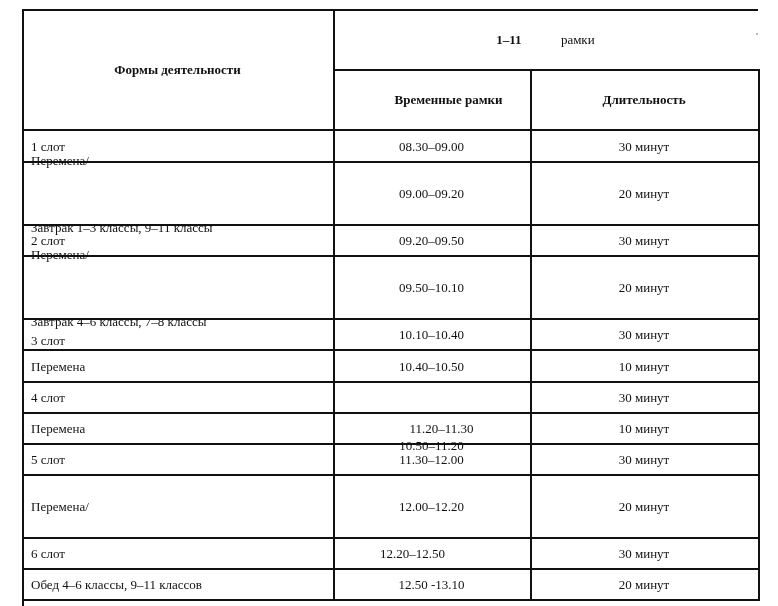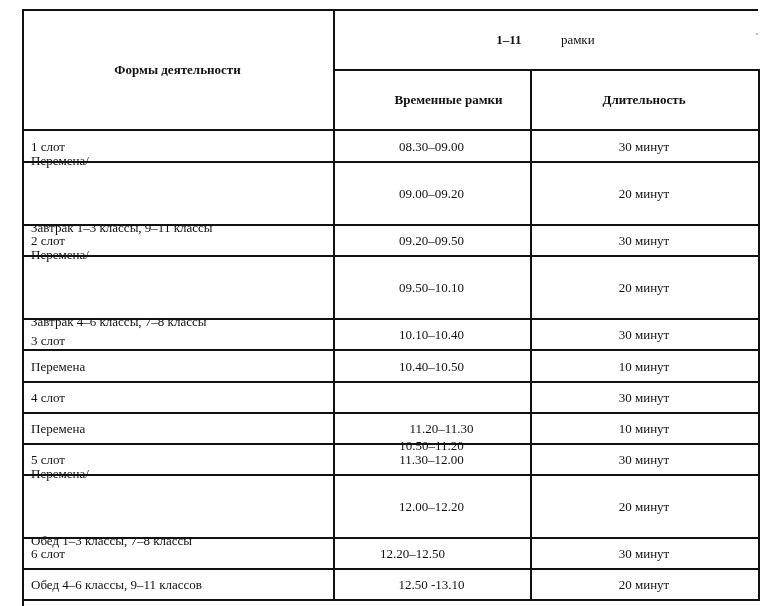--- a/index.html
+++ b/index.html
@@ -87,21 +87,20 @@
     </div>
     <div class="cell center" style="left: 311px; top: 404px; width: 217px; height: 31px;">11.20–11.30</div>
     <div class="cell center" style="left: 508px; top: 404px; width: 228px; height: 31px;">10 минут</div>
     <div class="cell left two" style="left: 0px; top: 435px; width: 311px; height: 31px;">
       <div>5 слот</div>
     </div>
     <div class="cell center" style="left: 311px; top: 435px; width: 197px; height: 31px;">11.30–12.00</div>
     <div class="cell center" style="left: 508px; top: 435px; width: 228px; height: 31px;">30 минут</div>
     <div class="cell left two" style="left: 0px; top: 466px; width: 311px; height: 63px;">
       <div>Перемена/</div>
-      <div>Обед 1–3 классы, 7–8 классы</div>
     </div>
     <div class="cell center" style="left: 311px; top: 466px; width: 197px; height: 63px;">12.00–12.20</div>
     <div class="cell center" style="left: 508px; top: 466px; width: 228px; height: 63px;">20 минут</div>
     <div class="cell left two" style="left: 0px; top: 529px; width: 311px; height: 31px; text-align: center;">
       <div>6 слот</div>
     </div>
     <div class="cell center" style="left: 311px; top: 529px; width: 159px; height: 31px;">12.20–12.50</div>
     <div class="cell center" style="left: 508px; top: 529px; width: 228px; height: 31px;">30 минут</div>
     <div class="cell left two" style="left: 0px; top: 560px; width: 311px; height: 31px;">
       <div>Обед 4–6 классы, 9–11 классов</div>

